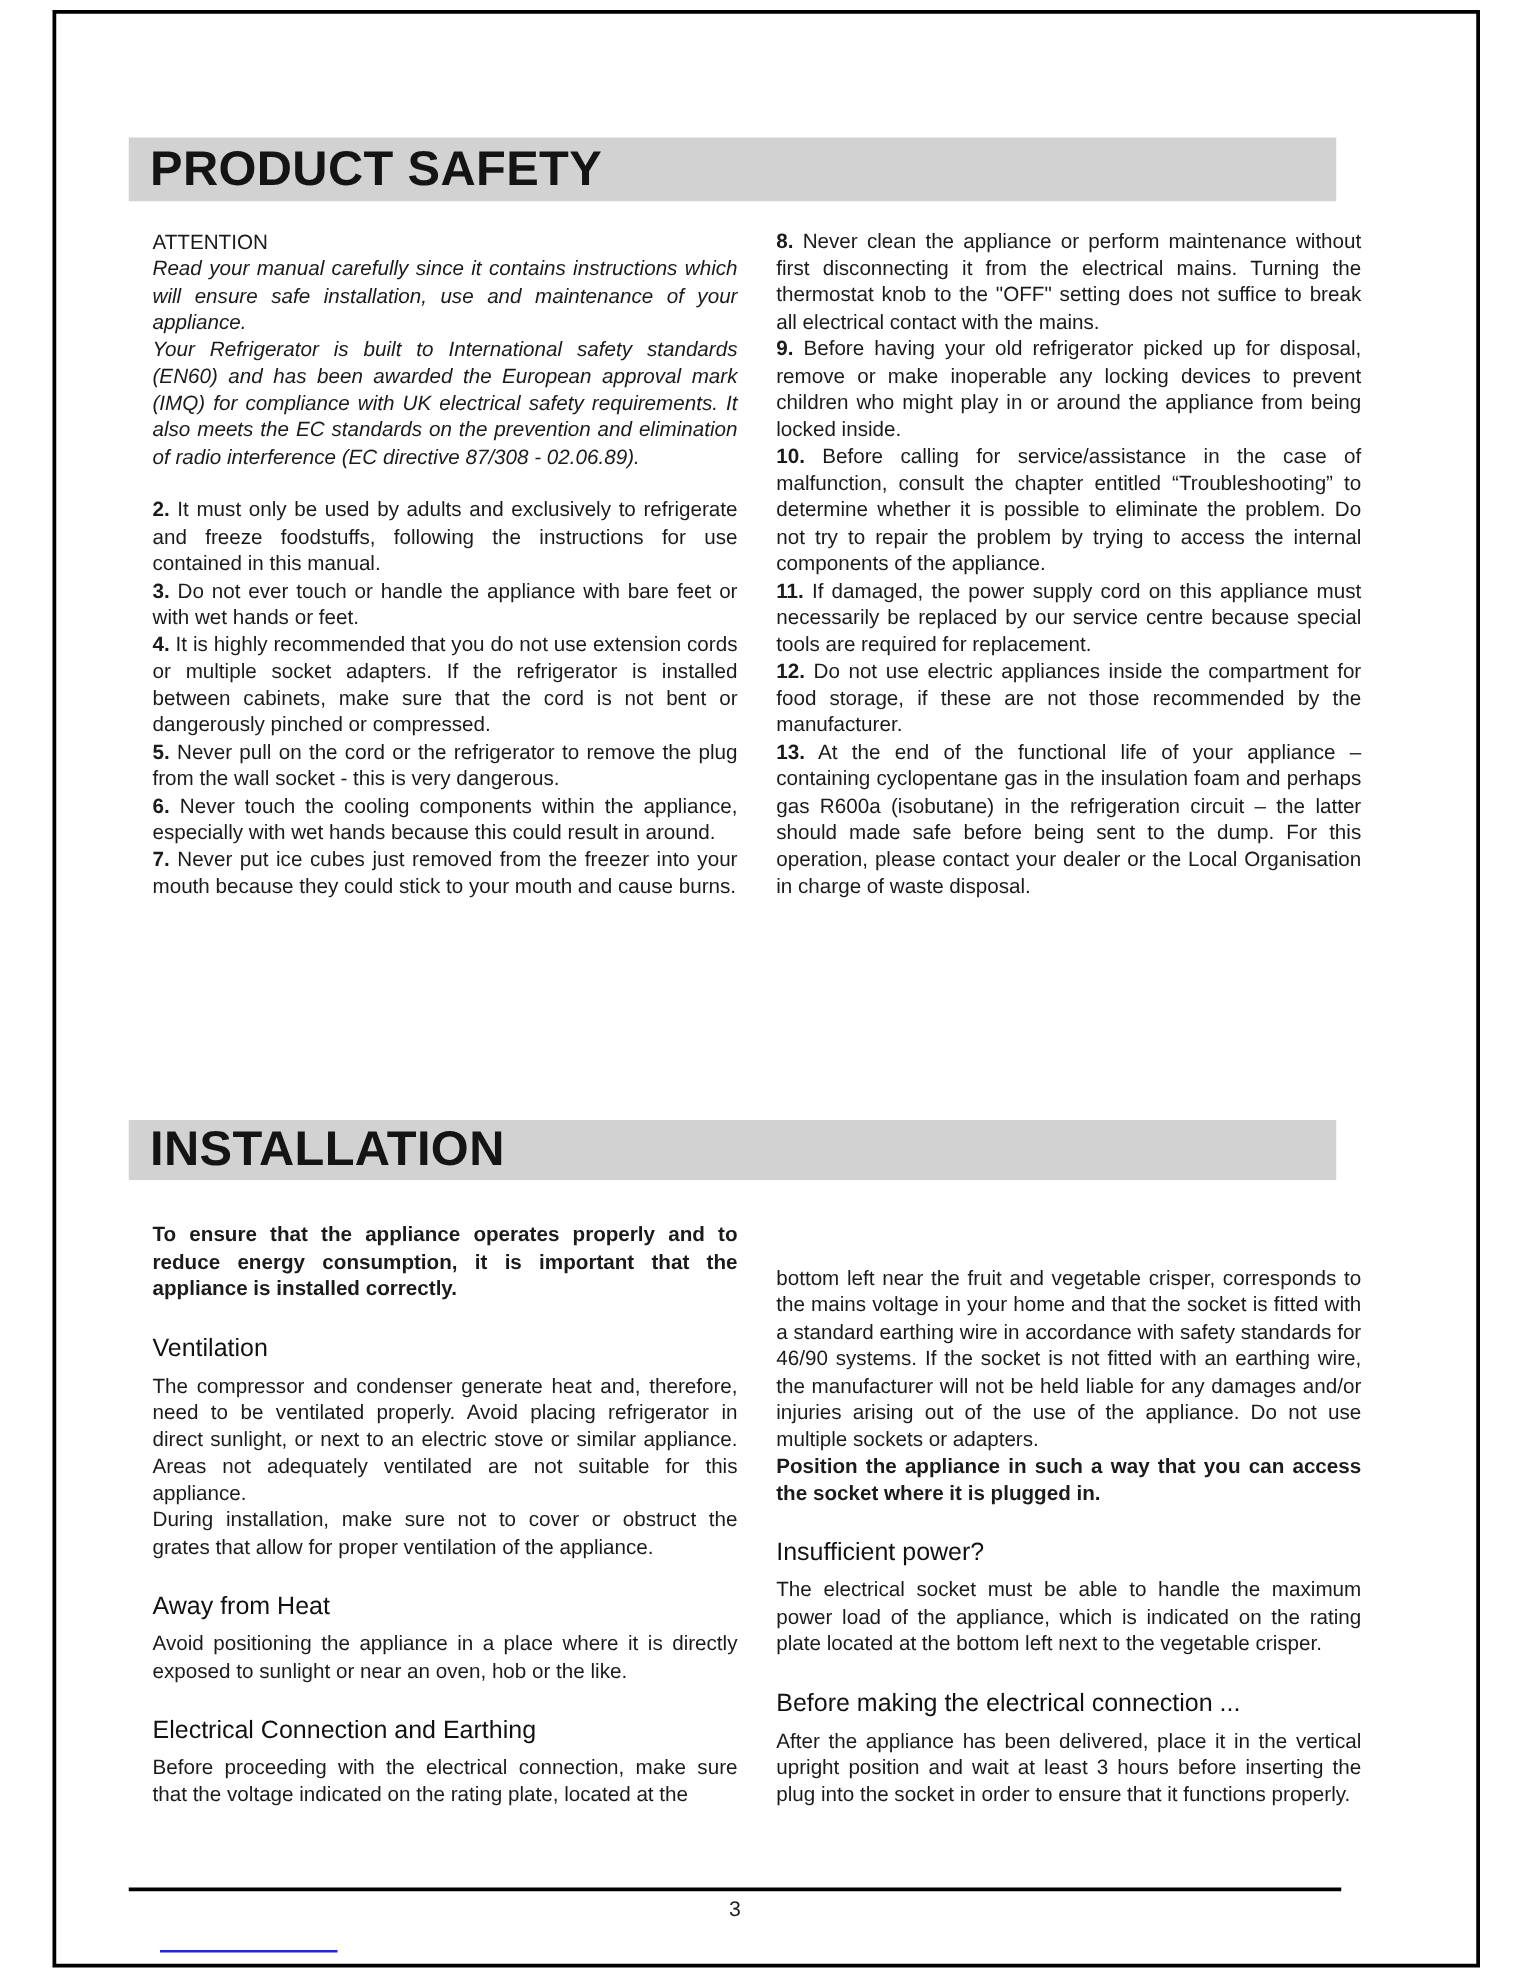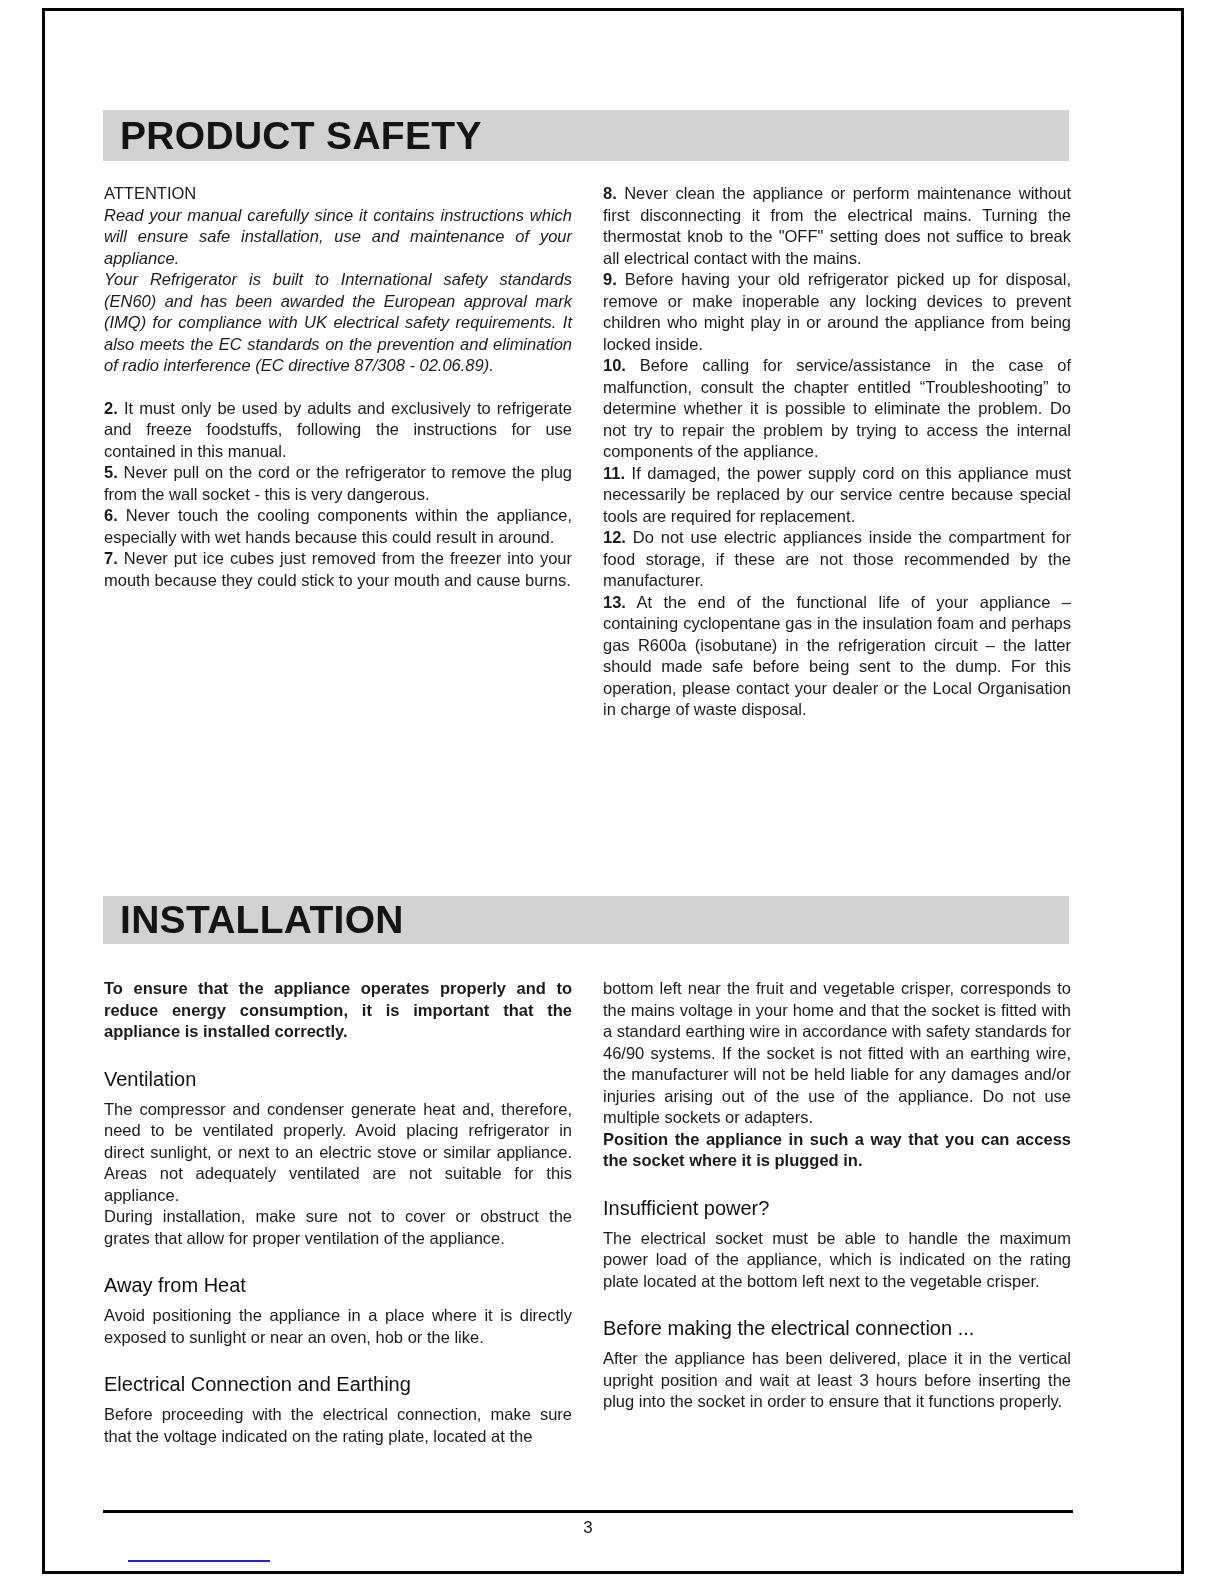--- a/index.html
+++ b/index.html
@@ -16,21 +16,21 @@
     border: 3px solid #000000; background: #ffffff; box-sizing: border-box;
   }
   .band {
     position: absolute; left: 58px; width: 966px; background: #d2d2d2;
     display: flex; align-items: center; padding-left: 17px; box-sizing: border-box;
     font-weight: bold; font-size: 39px; color: #141414; letter-spacing: 0.3px;
   }
   .band.ps   { top: 99px;  height: 51px; }
   .band.inst { top: 885px; height: 48px; text-align: center; }
 
-  .cols { position: absolute; left: 59px; width: 968px; display: flex; gap: 31px; }
+  .cols { position: absolute; left: 77px; width: 968px; display: flex; gap: 31px; align-items: flex-end; }
   .cols.ps   { top: 172px; }
   .cols.inst { top: 967px; }
   .col { width: 468px; font-size: 16.5px; line-height: 21.5px; }
   .col p { margin: 0; text-align: justify; }
   .attention { text-align: left !important; }
   .ital { font-style: italic; }
   .items { margin-top: 21px; }
   .boldp { font-weight: bold; }
   h3 {
     margin: 24px 0 8px 0; font-size: 20px; line-height: 24px;
@@ -49,20 +49,22 @@
     <span>PRODUCT SAFETY</span>
   </div>
 
   <div class="cols ps">
     <div class="col">
       <p class="attention">ATTENTION</p>
       <p class="ital">Read your manual carefully since it contains instructions which will ensure safe installation, use and maintenance of your appliance.</p>
       <p class="ital">Your Refrigerator is built to International safety standards (EN60) and has been awarded the European approval mark (IMQ) for compliance with UK electrical safety requirements. It also meets the EC standards on the prevention and elimination of radio interference (EC directive 87/308 - 02.06.89).</p>
       <div class="items">
         <p><b>2.</b> <span>It must only be used by adults and exclusively to refrigerate and freeze foodstuffs, following the instructions for use contained in this manual.</span></p>
+        <p><b>3.</b> <span>Do not ever touch or handle the appliance with bare feet or with wet hands or feet.</span></p>
+        <p><b>4.</b> <span>It is highly recommended that you do not use extension cords or multiple socket adapters. If the refrigerator is installed between cabinets, make sure that the cord is not bent or dangerously pinched or compressed.</span></p>
         <p><b>5.</b> <span>Never pull on the cord or the refrigerator to remove the plug from the wall socket - this is very dangerous.</span></p>
         <p><b>6.</b> <span>Never touch the cooling components within the appliance, especially with wet hands because this could result in around.</span></p>
         <p><b>7.</b> <span>Never put ice cubes just removed from the freezer into your mouth because they could stick to your mouth and cause burns.</span></p>
       </div>
     </div>
     <div class="col">
       <p><b>8.</b> <span>Never clean the appliance or perform maintenance without first disconnecting it from the electrical mains. Turning the thermostat knob to the "OFF" setting does not suffice to break all electrical contact with the mains.</span></p>
       <p><b>9.</b> <span>Before having your old refrigerator picked up for disposal, remove or make inoperable any locking devices to prevent children who might play in or around the appliance from being locked inside.</span></p>
       <p><b>10.</b> <span>Before calling for service/assistance in the case of malfunction, consult the chapter entitled “Troubleshooting” to determine whether it is possible to eliminate the problem. Do not try to repair the problem by trying to access the internal components of the appliance.</span></p>
       <p><b>11.</b> <span>If damaged, the power supply cord on this appliance must necessarily be replaced by our service centre because special tools are required for replacement.</span></p>

